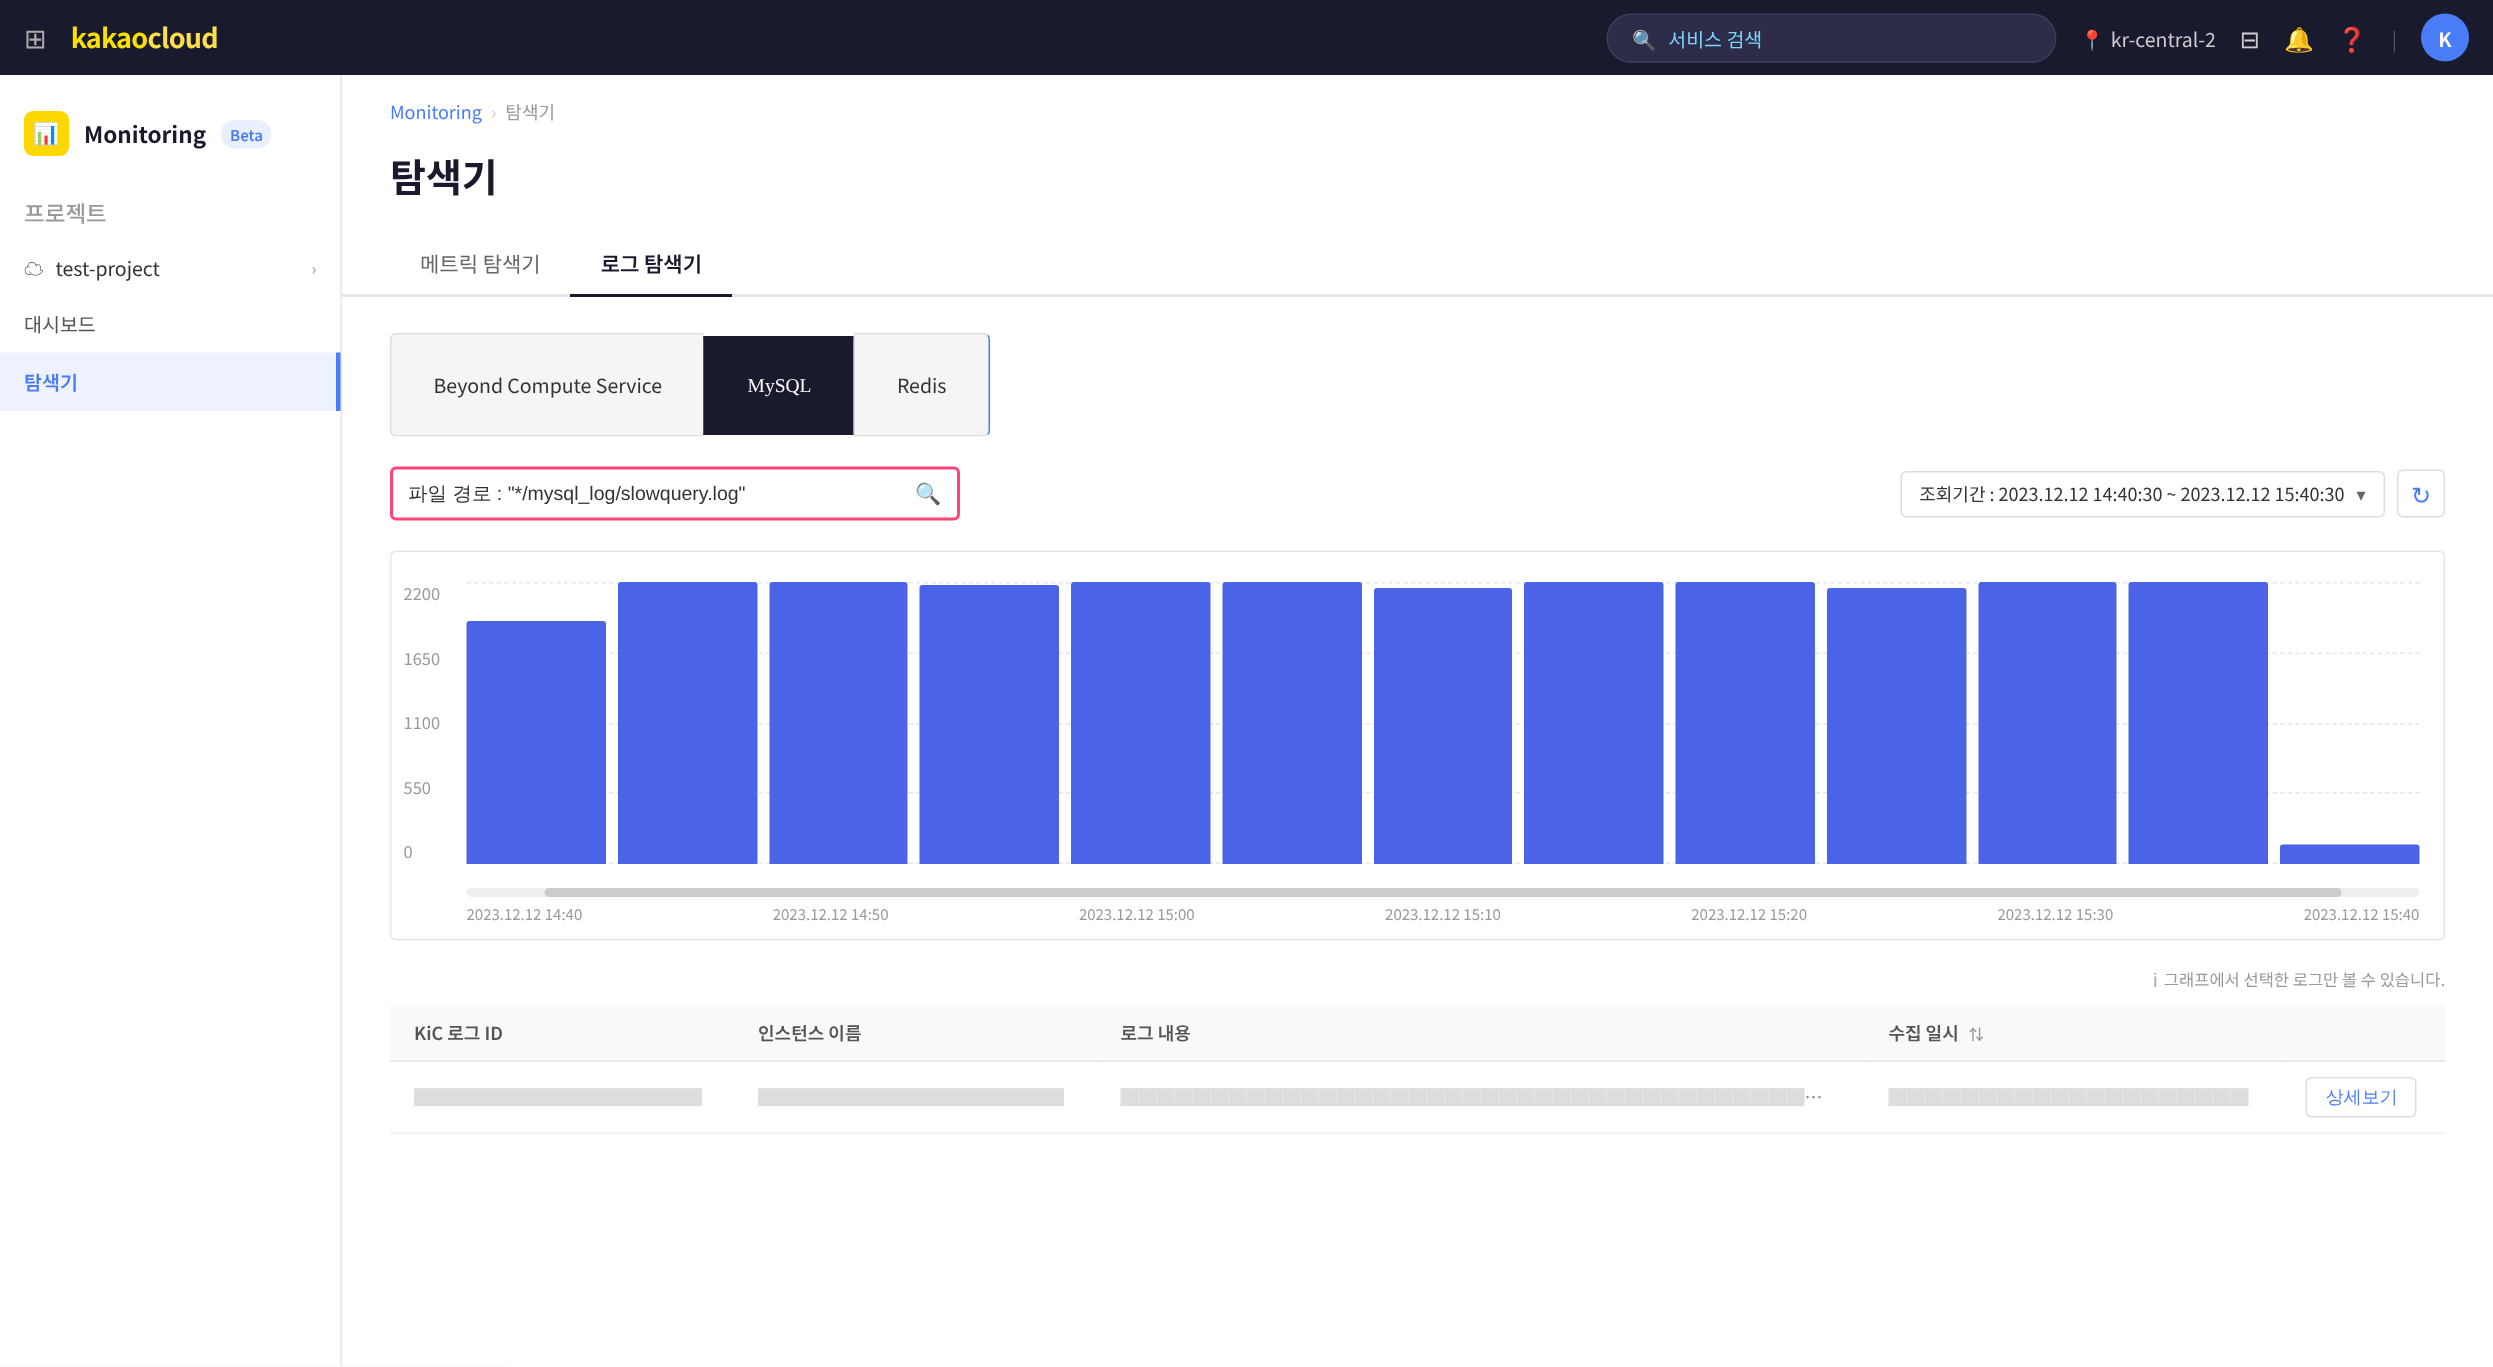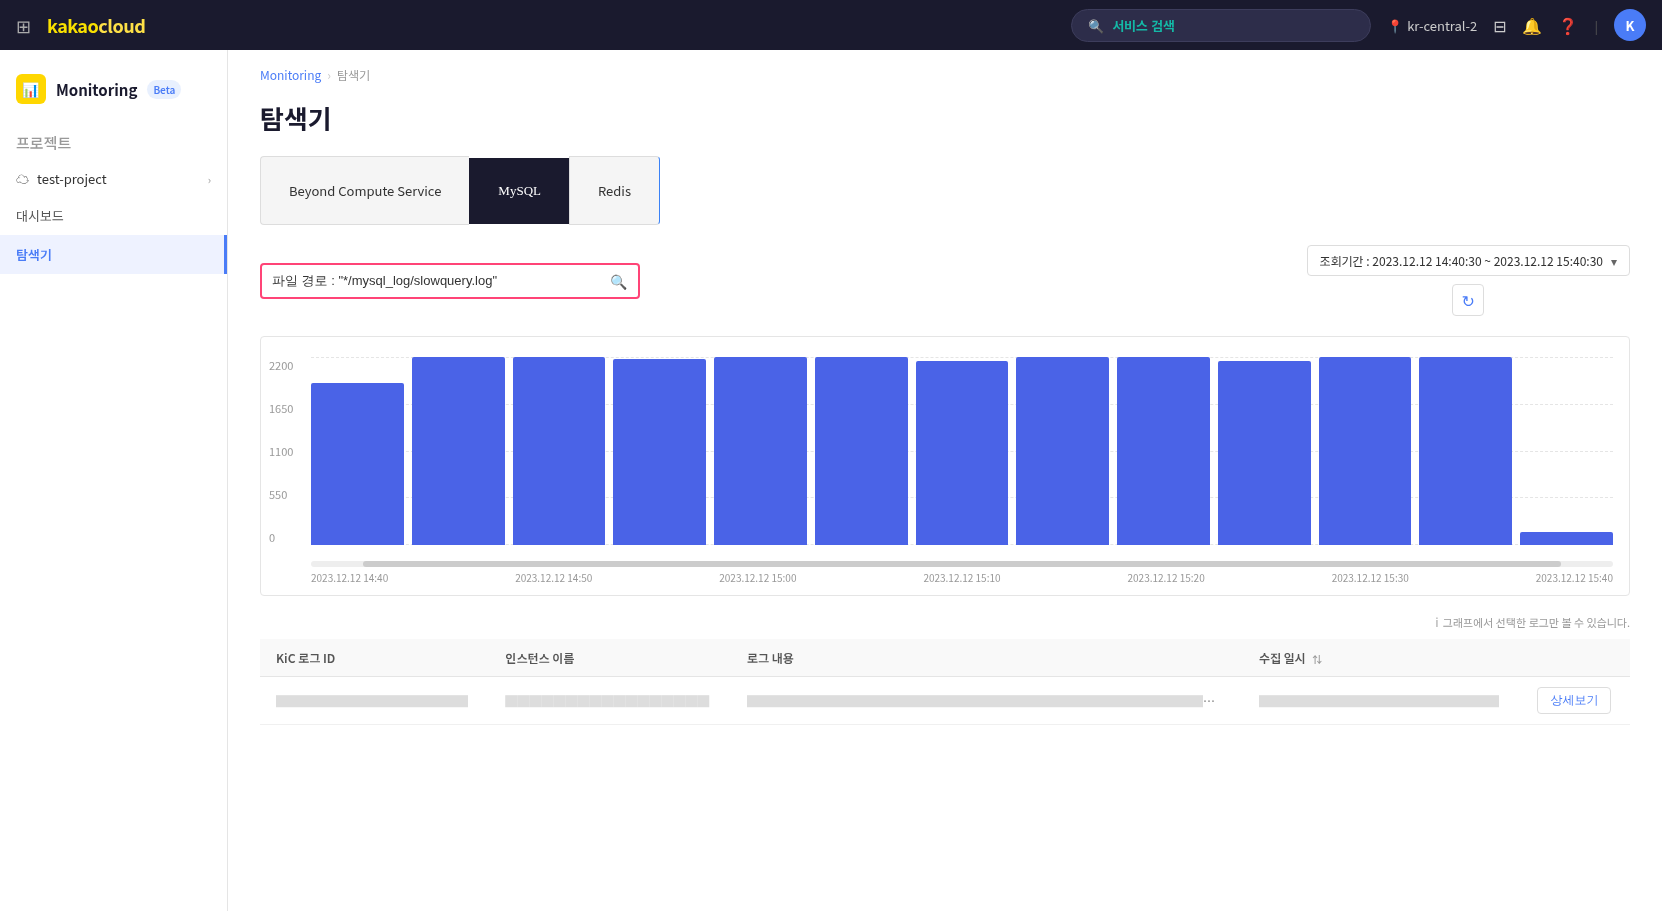--- a/index.html
+++ b/index.html
@@ -372,21 +372,21 @@
 </head>
 <body>
 
 <nav class="top-nav">
   <span class="top-nav-grid-icon">⊞</span>
   <div class="top-nav-logo">
     <span>kakao</span><span style="color:#fde047">cloud</span>
   </div>
   <div class="top-nav-search">
     <span>🔍</span>
-    <span style="color:#14b8a6;font-size:13px;font-weight:bold;">서비스 검색</span>
+    <span style="color:#7dd3fc;font-size:13px;">서비스 검색</span>
   </div>
   <div class="top-nav-right">
     <div class="top-nav-region">
       <span>📍</span>
       <span>kr-central-2</span>
     </div>
     <span class="top-nav-icon-btn">⊟</span>
     <span class="top-nav-icon-btn">🔔</span>
     <span class="top-nav-icon-btn">❓</span>
     <span style="color:#555">|</span>
@@ -424,35 +424,39 @@
   <main class="main-content">
 
     <div class="breadcrumb">
       <a>Monitoring</a>
       <span class="sep">›</span>
       <span>탐색기</span>
     </div>
 
     <h1 class="page-title">탐색기</h1>
 
+    <div class="tab-bar">
+      <div class="tab-item">메트릭 탐색기</div>
+      <div class="tab-item active">로그 탐색기</div>
+    </div>
 
     <div class="content-area">
 
       <div class="service-tabs">
         <div class="service-tab">Beyond Compute Service</div>
         <div class="service-tab active">MySQL</div>
         <div class="service-tab">Redis</div>
       </div>
 
       <div class="filter-row">
         <div class="search-box">
           <input type="text" value="파일 경로 : &quot;*/mysql_log/slowquery.log&quot;" style="">
           <span class="search-box-icon">🔍</span>
         </div>
-        <div style="display:flex;align-items:center;gap:8px;flex-direction:column;">
+        <div style="display:flex;align-items:center;gap:8px;">
           <div class="date-range-selector">
             <span>조회기간 : 2023.12.12 14:40:30 ~ 2023.12.12 15:40:30</span>
             <span class="chevron">▾</span>
           </div>
           <div class="refresh-btn">↻</div>
         </div>
       </div>
 
       <div class="chart-container">
         <div class="chart-y-labels">

